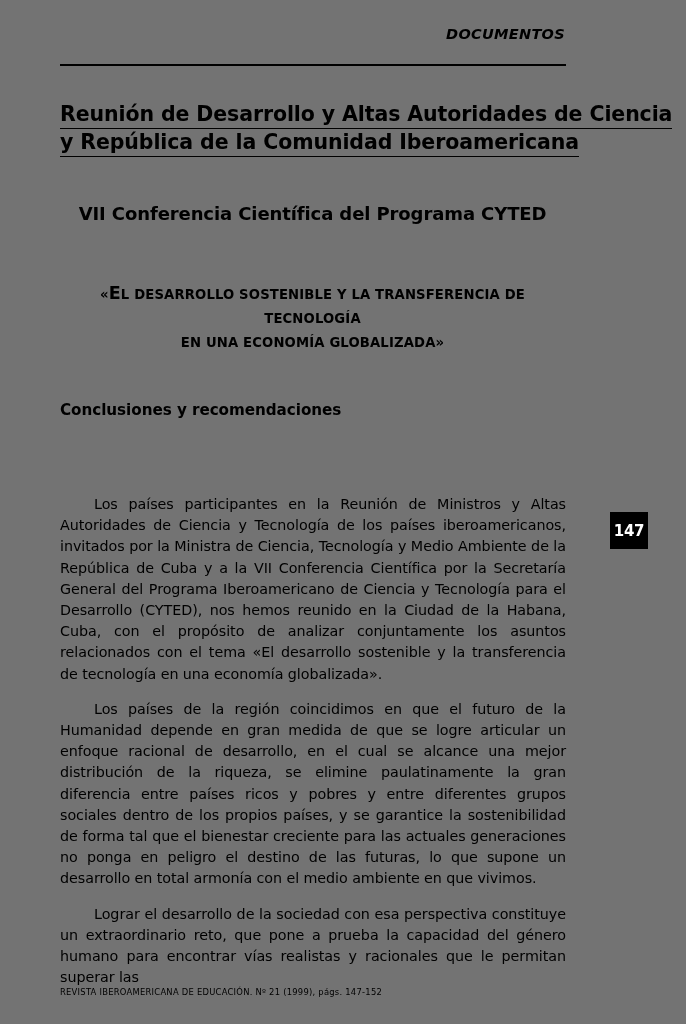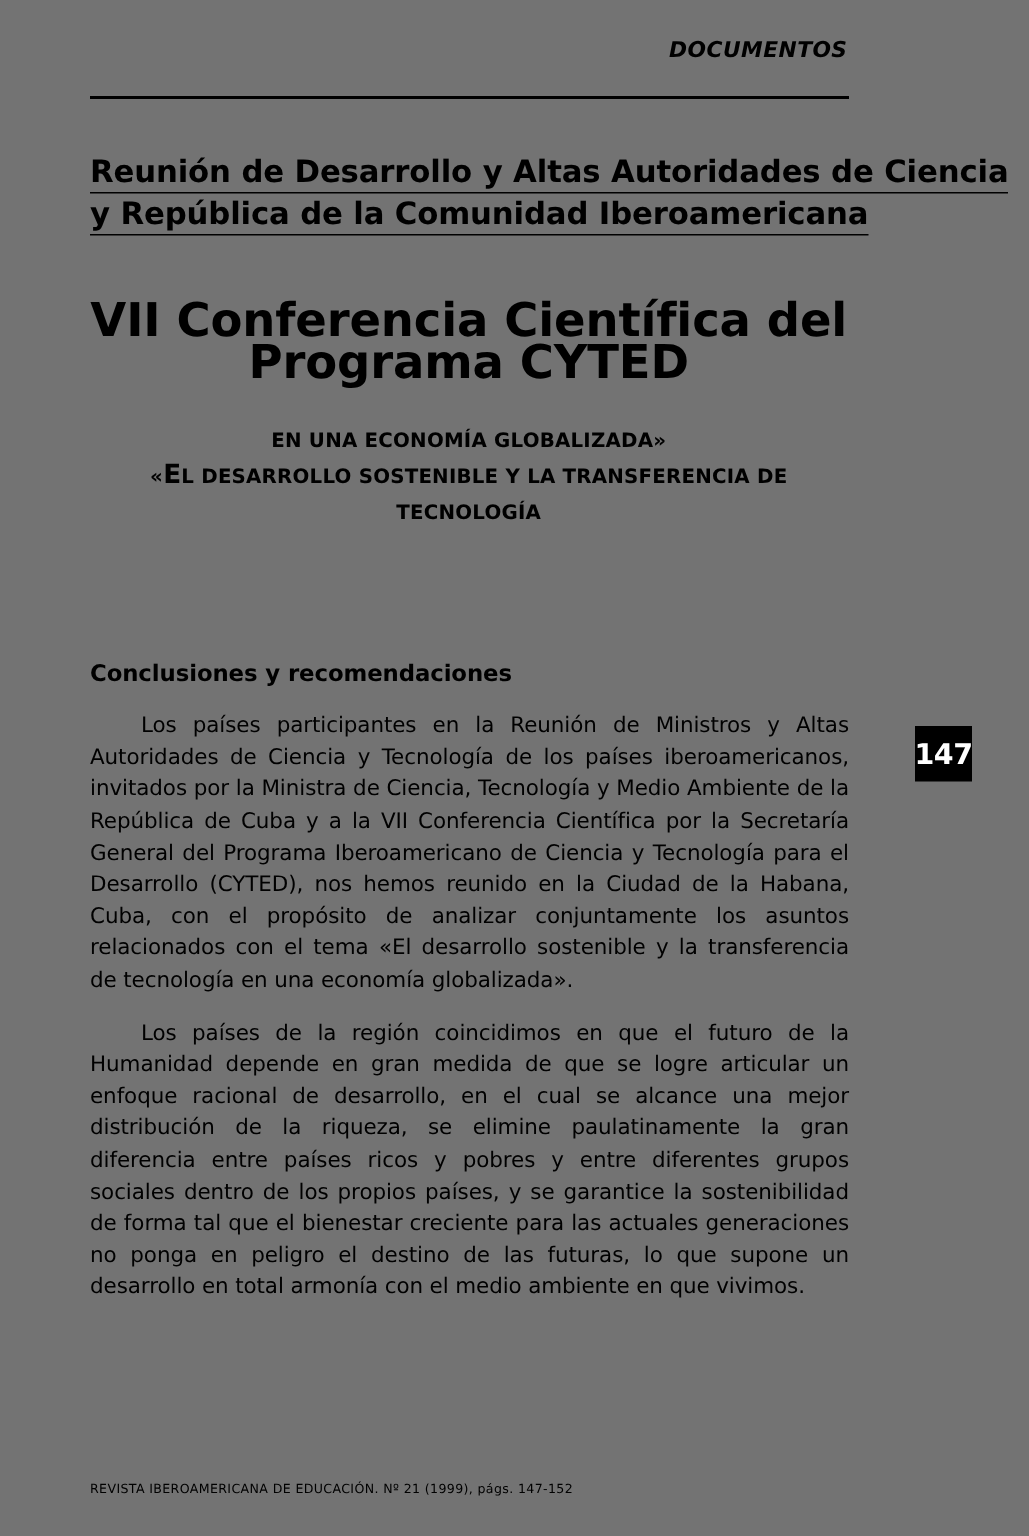--- a/index.html
+++ b/index.html
@@ -64,21 +64,21 @@
     padding-bottom: 1px;
   }
 
   .conf-title {
     position: absolute;
     left: 60px;
     top: 200px;
     width: 505px;
     text-align: center;
     font-weight: bold;
-    font-size: 31px;
+    font-size: 18px;
     line-height: 28px;
     letter-spacing: -0.1px;
   }
 
   
   .theme {
     position: absolute;
     left: 60px;
     top: 283px;
     width: 505px;
@@ -92,57 +92,57 @@
     font-size: 17.5px;
     line-height: 1;
     vertical-align: baseline;
   }
   .theme .ln { display: block; }
 
   
   .section-head {
     position: absolute;
     left: 60px;
-    top: 440px;
+    top: 401px;
     width: 505px;
     font-weight: bold;
     font-size: 15.2px;
     letter-spacing: -0.05px;
   }
 
   
   .body-col {
     position: absolute;
     left: 60px;
-    top: 474px;
+    top: 494px;
     width: 506px;
   }
   .body-col p {
     margin: 0 0 14px 0;
     font-size: 14.3px;
     line-height: 21.2px;
     text-align: justify;
     text-indent: 34px;
     letter-spacing: -0.05px;
     word-spacing: -0.1px;
     hyphens: manual;
   }
   .body-col p:last-child { margin-bottom: 0; }
 
   
   .page-badge {
     position: absolute;
     left: 610px;
-    top: 484px;
+    top: 512px;
     width: 38px;
     height: 37px;
     background: #000000;
     color: #ffffff;
     font-weight: bold;
-    font-size: 19px;
+    font-size: 15px;
     display: flex;
     align-items: center;
     justify-content: center;
     letter-spacing: -0.3px;
   }
 
   
   .footer {
     position: absolute;
     left: 60px;
@@ -163,28 +163,29 @@
   <div class="head-rule"></div>
 
   <div class="doc-title">
     <span class="tline"><span class="u">Reunión de Desarrollo y Altas Autoridades de Ciencia</span></span>
     <span class="tline"><span class="u">y República de la Comunidad Iberoamericana</span></span>
   </div>
 
   <div class="conf-title">VII Conferencia Científica del Programa CYTED</div>
 
   <div class="theme">
+    <span class="ln"><span>«</span><span class="big">E</span><span>L DESARROLLO SOSTENIBLE Y LA TRANSFERENCIA DE TECNOLOGÍA</span></span>
     <span class="ln">EN UNA ECONOMÍA GLOBALIZADA»</span>
-    <span class="ln"><span>«</span><span class="big">E</span><span>L DESARROLLO SOSTENIBLE Y LA TRANSFERENCIA DE TECNOLOGÍA</span></span>
   </div>
 
   <div class="section-head">Conclusiones y recomendaciones</div>
 
   <div class="body-col">
     <p>Los países participantes en la Reunión de Ministros y Altas Autoridades de Ciencia y Tecnología de los países iberoamericanos, invitados por la Ministra de Ciencia, Tecnología y Medio Ambiente de la República de Cuba y a la VII Conferencia Científica por la Secretaría General del Programa Iberoamericano de Ciencia y Tecnología para el Desarrollo (CYTED), nos hemos reunido en la Ciudad de la Habana, Cuba, con el propósito de analizar conjuntamente los asuntos relacionados con el tema «El desarrollo sostenible y la transferencia de tecnología en una economía globalizada».</p>
     <p>Los países de la región coincidimos en que el futuro de la Humanidad depende en gran medida de que se logre articular un enfoque racional de desarrollo, en el cual se alcance una mejor distribución de la riqueza, se elimine paulatinamente la gran diferencia entre países ricos y pobres y entre diferentes grupos sociales dentro de los propios países, y se garantice la sostenibilidad de forma tal que el bienestar creciente para las actuales generaciones no ponga en peligro el destino de las futuras, lo que supone un desarrollo en total armonía con el medio ambiente en que vivimos.</p>
+    <p>Lograr el desarrollo de la sociedad con esa perspectiva constituye un extraordinario reto, que pone a prueba la capacidad del género humano para encontrar vías realistas y racionales que le permitan superar las</p>
   </div>
 
   <div class="page-badge">147</div>
 
   <div class="footer">REVISTA IBEROAMERICANA DE EDUCACIÓN. Nº 21 (1999), págs. 147-152</div>
 
 </div>
 
 </body></html>

